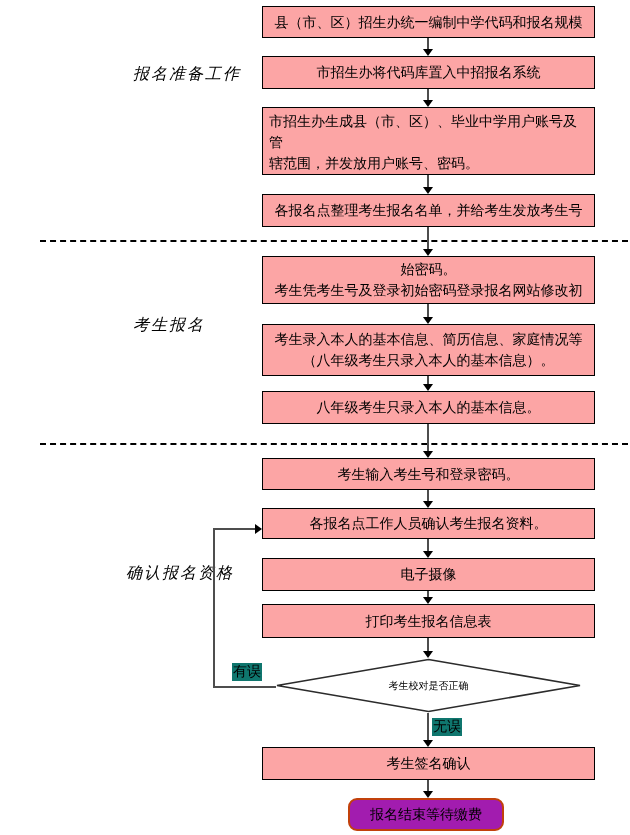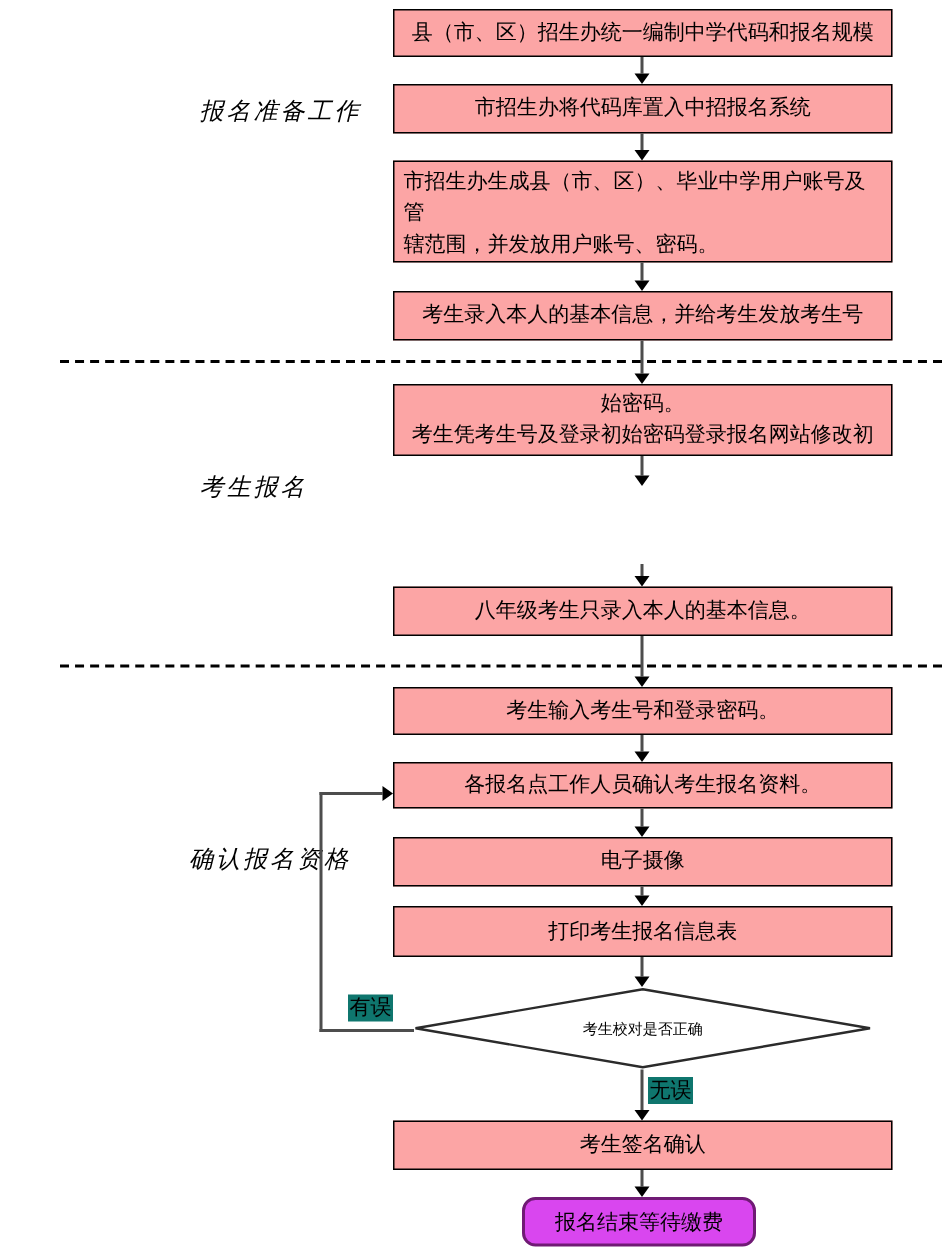--- a/index.html
+++ b/index.html
@@ -10,21 +10,21 @@
   .node{
     position:absolute;left:262px;width:333px;box-sizing:border-box;
     border:1.5px solid #000;background:#fca5a5;
     display:flex;flex-direction:column;justify-content:center;
     text-align:center;font-size:14px;line-height:21px;
   }
   .node .ln{display:block;}
   .node.topleft{justify-content:flex-start;text-align:left;padding:3px 6px;}
   .terminal{
     position:absolute;left:348px;width:156px;box-sizing:border-box;
-    border:2px solid #701a75;border-radius:9px;background:#d946ef;
+    border:2px solid #c2410c;border-radius:9px;background:#a21caf;
     display:flex;align-items:center;justify-content:center;
     font-size:14px;
   }
   .vline{position:absolute;left:427px;width:2px;background:#4d4d4d;}
   .ah-down{
     position:absolute;left:423px;width:0;height:0;
     border-left:5px solid transparent;border-right:5px solid transparent;
     border-top:7px solid #000;
   }
   .ah-right{
@@ -63,25 +63,29 @@
       <span class="ln">县（市、区）招生办统一编制中学代码和报名规模</span>
     </div>
   <div class="node" style="top:56px;height:33px">
       <span class="ln">市招生办将代码库置入中招报名系统</span>
     </div>
   <div class="node topleft" style="top:107px;height:68px">
       <span class="ln">市招生办生成县（市、区）、毕业中学用户账号及管</span>
       <span class="ln">辖范围，并发放用户账号、密码。</span>
     </div>
   <div class="node" style="top:194px;height:33px">
-      <span class="ln">考生录入本人的基本信息，并给考生发放考生号</span>
+      <span class="ln">各报名点整理考生报名名单，并给考生发放考生号</span>
     </div>
   <div class="node" style="top:256px;height:48px">
       <span class="ln">始密码。</span>
       <span class="ln">考生凭考生号及登录初始密码登录报名网站修改初</span>
+    </div>
+  <div class="node" style="top:324px;height:52px">
+      <span class="ln">考生录入本人的基本信息、简历信息、家庭情况等</span>
+      <span class="ln">（八年级考生只录入本人的基本信息）。</span>
     </div>
   <div class="node" style="top:391px;height:33px">
       <span class="ln">八年级考生只录入本人的基本信息。</span>
     </div>
   <div class="node" style="top:458px;height:32px">
       <span class="ln">考生输入考生号和登录密码。</span>
     </div>
   <div class="node" style="top:508px;height:31px">
       <span class="ln">各报名点工作人员确认考生报名资料。</span>
     </div>

